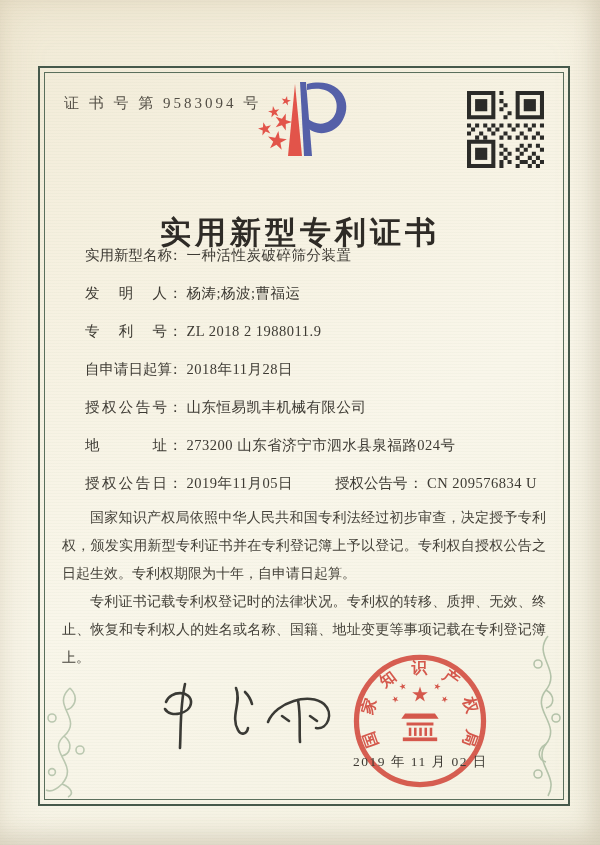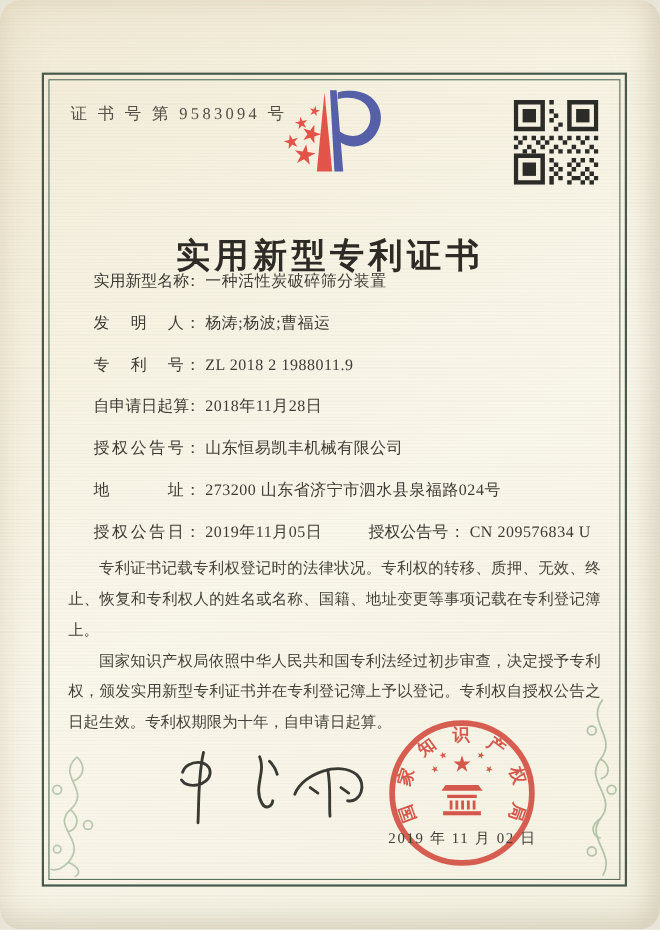--- a/index.html
+++ b/index.html
@@ -4,21 +4,20 @@
 <style>
   html,body{margin:0;padding:0;}
   body{width:600px;height:845px;overflow:hidden;background:#e8e4d6;}
   .page{
     position:relative;width:600px;height:845px;
     font-family:"Liberation Serif","DejaVu Serif",serif;
     background:
       repeating-linear-gradient(0deg, rgba(150,175,140,0.05) 0 1px, rgba(0,0,0,0) 1px 3px),
       linear-gradient(150deg,#f1ead6 0%,#f6f1e1 28%,#f9f6ea 55%,#f5f2e3 100%);
     box-shadow: inset 0 0 45px rgba(180,160,120,0.22), inset -7px -9px 20px rgba(120,110,90,0.18);
-    border-radius: 19px;
   }
   .border-outer{position:absolute;left:38px;top:66px;width:528px;height:736px;
     border:2px solid #46594b;}
   .border-inner{position:absolute;left:4px;top:4px;right:4px;bottom:4px;
     border:1px solid #5a6f5c;}
   .cert-number{position:absolute;left:64px;top:94px;font-size:15px;letter-spacing:3px;color:#524e45;}
   .logo{position:absolute;left:243px;top:70px;width:120px;height:114px;}
   .qr{position:absolute;left:467px;top:91px;width:77px;height:77px;}
   .title{position:absolute;left:0;right:0;top:181px;text-align:center;
     font-size:31px;font-weight:700;letter-spacing:4px;color:#2e2b26;margin-top:31px;}
@@ -106,22 +105,22 @@
     </div>
     <div class="frow">
       <span class="flabel">地址</span><span class="fcolon">：</span><span class="fvalue">273200 山东省济宁市泗水县泉福路024号</span>
     </div>
     <div class="frow">
       <span class="flabel">授权公告日</span><span class="fcolon">：</span><span class="fvalue">2019年11月05日</span><span class="grant-gap"></span><span>授权公告号</span><span class="fcolon">：</span><span class="fvalue">CN 209576834 U</span>
     </div>
   </div>
 
   <div class="body-text">
+    <p>国家知识产权局依照中华人民共和国专利法经过初步审查，决定授予专利权，颁发实用新型专利证书并在专利登记簿上予以登记。专利权自授权公告之日起生效。专利权期限为十年，自申请日起算。</p>
     <p>专利证书记载专利权登记时的法律状况。专利权的转移、质押、无效、终止、恢复和专利权人的姓名或名称、国籍、地址变更等事项记载在专利登记簿上。</p>
-    <p>国家知识产权局依照中华人民共和国专利法经过初步审查，决定授予专利权，颁发实用新型专利证书并在专利登记簿上予以登记。专利权自授权公告之日起生效。专利权期限为十年，自申请日起算。</p>
   </div>
 
 
   <svg class="signature" viewBox="0 0 195 78" aria-hidden="true">
     <g fill="none" stroke="#3a3a35" stroke-width="2.6" stroke-linecap="round">
       <path d="M33,6 C28,28 29,48 28,70"></path>
       <path d="M14,24 C18,12 40,12 39,25 C38,36 18,40 13,31"></path>
       <path d="M84,10 C90,24 78,38 86,52 C89,58 95,56 96,50"></path>
       <path d="M93,14 C97,18 99,22 100,26"></path>
       <path d="M116,44 C124,24 158,14 172,26 C182,35 176,52 164,50"></path>

